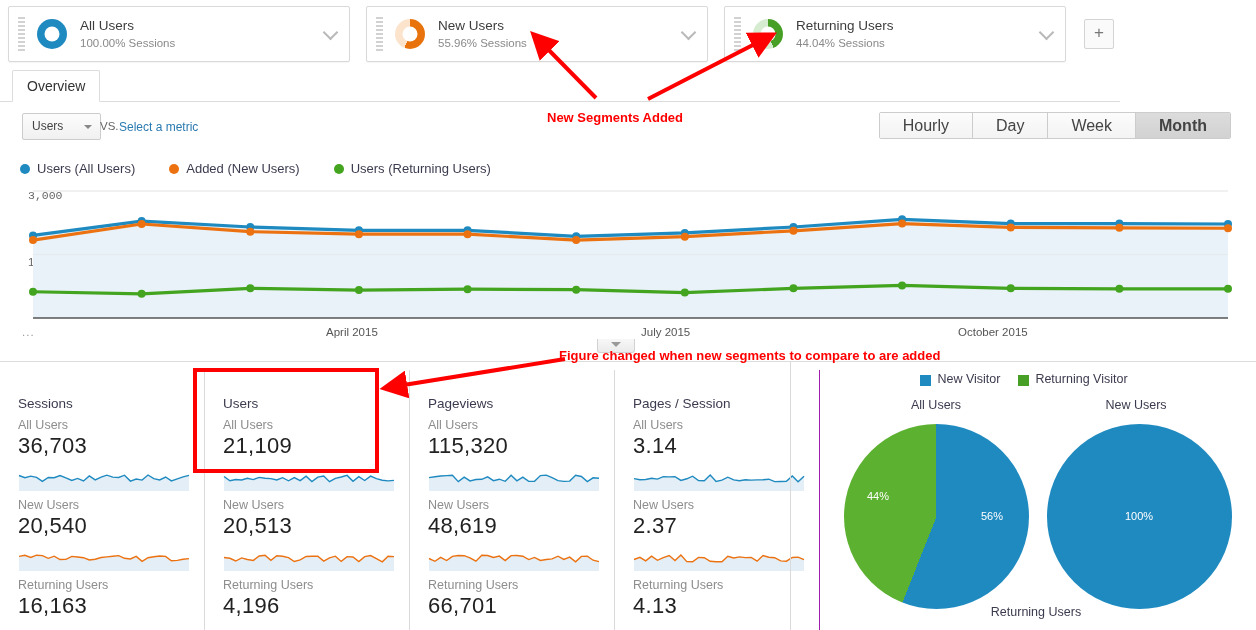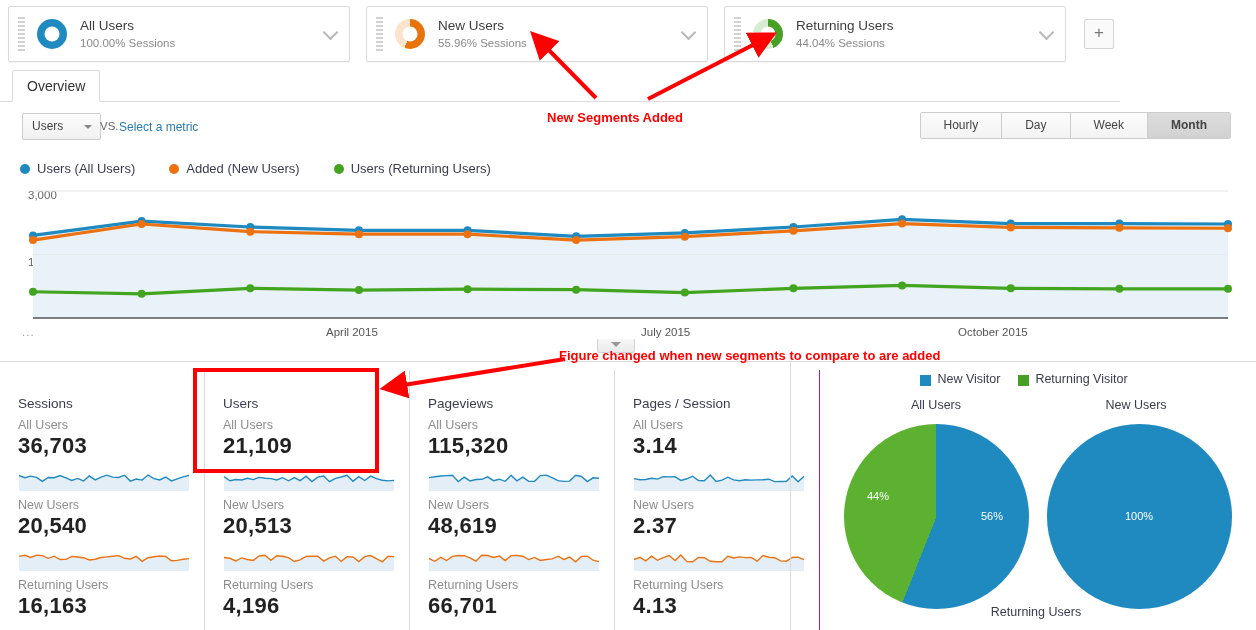--- a/index.html
+++ b/index.html
@@ -41,21 +41,21 @@
 
   
   .ctrlrow{position:absolute;left:0;top:108px;width:1256px;height:42px;}
   .metric-sel{position:absolute;left:22px;top:5px;width:68px;height:25px;border:1px solid #ccc;border-radius:2px;
     background:linear-gradient(#fcfcfc,#f1f1f1);font-size:12px;color:#444;line-height:25px;padding-left:9px;}
   .metric-sel .caret{position:absolute;right:8px;top:11px;width:0;height:0;border-left:4px solid transparent;
     border-right:4px solid transparent;border-top:4px solid #888;}
   .vs{position:absolute;left:100px;top:12px;font-size:11.5px;color:#666;}
   .selmetric{position:absolute;left:119px;top:12px;font-size:12px;color:#2a7ab0;}
   .gran{position:absolute;right:25px;top:4px;display:flex;border:1px solid #ccc;border-radius:2px;overflow:hidden;}
-  .gran div{padding:0 23px;height:25px;line-height:25px;font-size:12px;color:#444;
+  .gran div{padding:0 23px;height:25px;line-height:25px;font-size:16px;color:#444;
     background:linear-gradient(#fcfcfc,#f3f3f3);border-right:1px solid #ccc;}
   .gran div:last-child{border-right:none;}
   .gran div.on{background:linear-gradient(#dcdcdc,#d2d2d2);font-weight:bold;}
 
   
   .legend{position:absolute;left:20px;top:161px;display:flex;align-items:center;gap:34px;}
   .lg{display:flex;align-items:center;font-size:13px;color:#3b3b4f;}
   .lgdot{width:10px;height:10px;border-radius:50%;margin-right:7px;}
 
   
@@ -69,21 +69,21 @@
   .expander:before{content:"";position:absolute;left:13px;top:3px;width:0;height:0;
     border-left:5px solid transparent;border-right:5px solid transparent;border-top:5px solid #999;}
 
   
   .metgrid{position:absolute;left:0;top:370px;width:782px;height:268px;display:flex;}
   .metcol{flex:1;border-right:1px solid #dadada;padding:0 14px 0 18px;box-sizing:border-box;position:relative;}
   .metcol:last-child{border-right:1px solid #a21caf;}
   .mettitle{font-size:13.5px;color:#3b3b4f;margin-top:26px;}
   .metblock{margin-top:7px;}
   .metlabel{font-size:12.5px;color:#8d8d8d;}
-  .metval{font-size:22px;color:#222;margin-top:1px;letter-spacing:.3px;font-weight:700;}
+  .metval{font-size:22px;color:#222;margin-top:1px;letter-spacing:.3px;font-weight:400;}
   .spark{height:26px;margin-top:6px;width:172px;}
   .spark svg{display:block;}
 
   
   .piezone{position:absolute;left:790px;top:362px;width:466px;height:268px;border-left:1px solid #dadada;}
   .pielegend{position:absolute;top:10px;left:0;width:466px;display:flex;justify-content:center;gap:18px;}
   .pl{display:flex;align-items:flex-end;font-size:12.5px;color:#3b3b4f;}
   .plsq{width:11px;height:11px;margin-right:6px;}
   .pietitle{position:absolute;font-size:12.5px;color:#3b3b4f;text-align:center;width:200px;}
   .pie{position:absolute;}
@@ -162,21 +162,21 @@
     <div class="lg">
       <span class="lgdot" style="background:#ec7211"></span>
       <span>Added (New Users)</span>
     </div>
     <div class="lg">
       <span class="lgdot" style="background:#43a41f"></span>
       <span>Users (Returning Users)</span>
     </div>
   </div>
 
-  <div class="ylab" style="left:28px;top:189px;">3,000</div>
+  <div class="ylab" style="left:28px;top:189px;font-family:Liberation Mono, monospace;">3,000</div>
   <div class="ylab" style="left:28px;top:256px;">1,500</div>
   <div class="chartbox">
     <svg id="mainchart" width="1212" height="145" viewBox="0 0 1212 145">
         <rect x="13" y="69.5" width="1195" height="63.5" fill="#e8f2f8"></rect>
         <line x1="13" y1="69.5" x2="1208" y2="69.5" stroke="#e2e2e2" stroke-width="1"></line>
         <line x1="13" y1="6" x2="1208" y2="6" stroke="#e2e2e2" stroke-width="1"></line>
         <path d="M13,50.45 L121.63636363636364,36.05666666666667 L230.27272727272728,41.983333333333334 L338.90909090909093,45.370000000000005 L447.54545454545456,45.370000000000005 L556.1818181818181,51.29666666666667 L664.8181818181819,47.91 L773.4545454545455,41.983333333333334 L882.0909090909091,34.363333333333344 L990.7272727272727,38.59666666666668 L1099.3636363636363,38.59666666666668 L1208,39.019999999999996 L1208,69.5 L13,69.5 Z" fill="#e8f2f8"></path>
         <line x1="13" y1="133" x2="1208" y2="133" stroke="#555" stroke-width="1.5"></line>
         <path d="M13,50.45 L121.63636363636364,36.05666666666667 L230.27272727272728,41.983333333333334 L338.90909090909093,45.370000000000005 L447.54545454545456,45.370000000000005 L556.1818181818181,51.29666666666667 L664.8181818181819,47.91 L773.4545454545455,41.983333333333334 L882.0909090909091,34.363333333333344 L990.7272727272727,38.59666666666668 L1099.3636363636363,38.59666666666668 L1208,39.019999999999996" fill="none" stroke="#1f8ac0" stroke-width="3.2" stroke-linejoin="round" stroke-linecap="round"></path>
         <circle cx="13" cy="50.45" r="4" fill="#1f8ac0"></circle>

